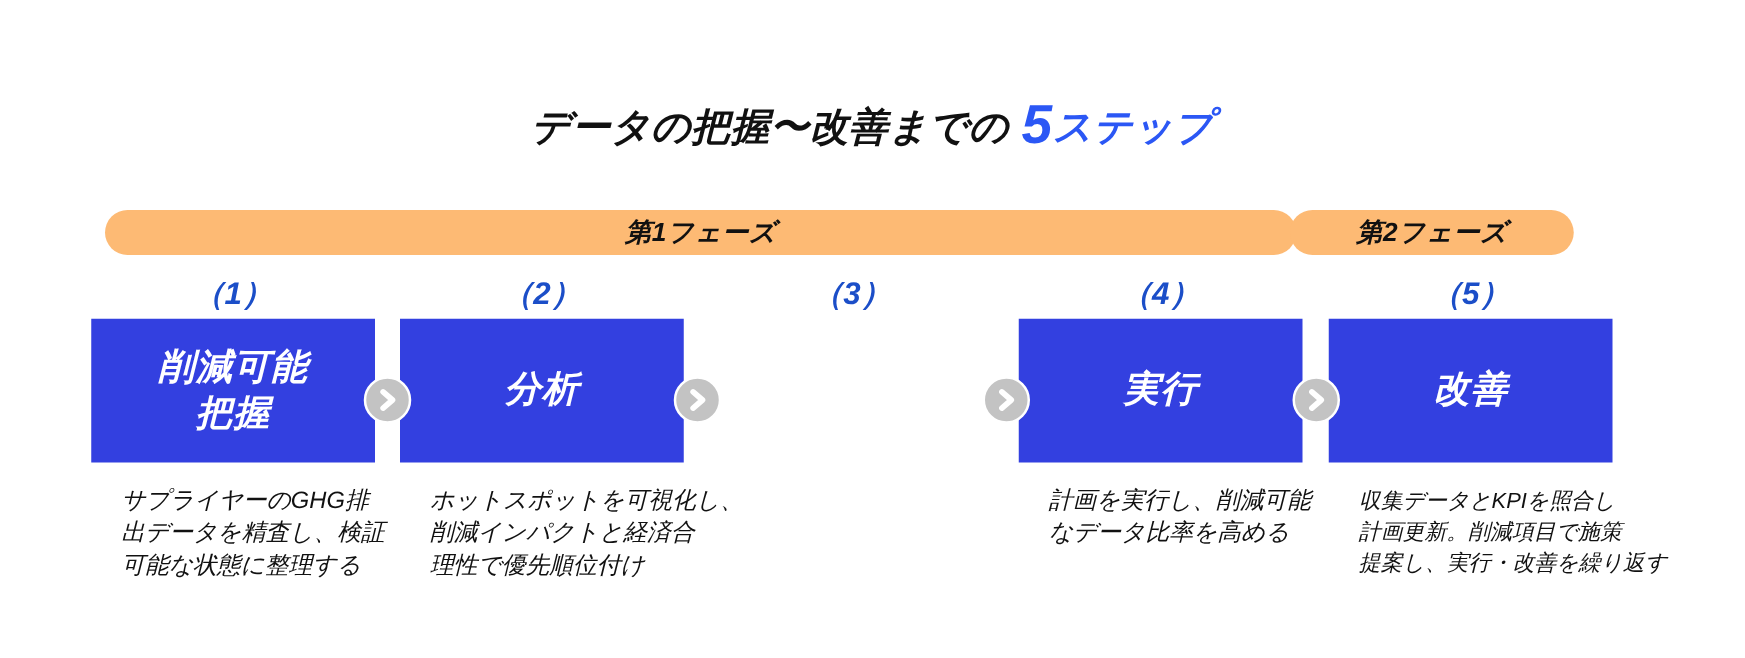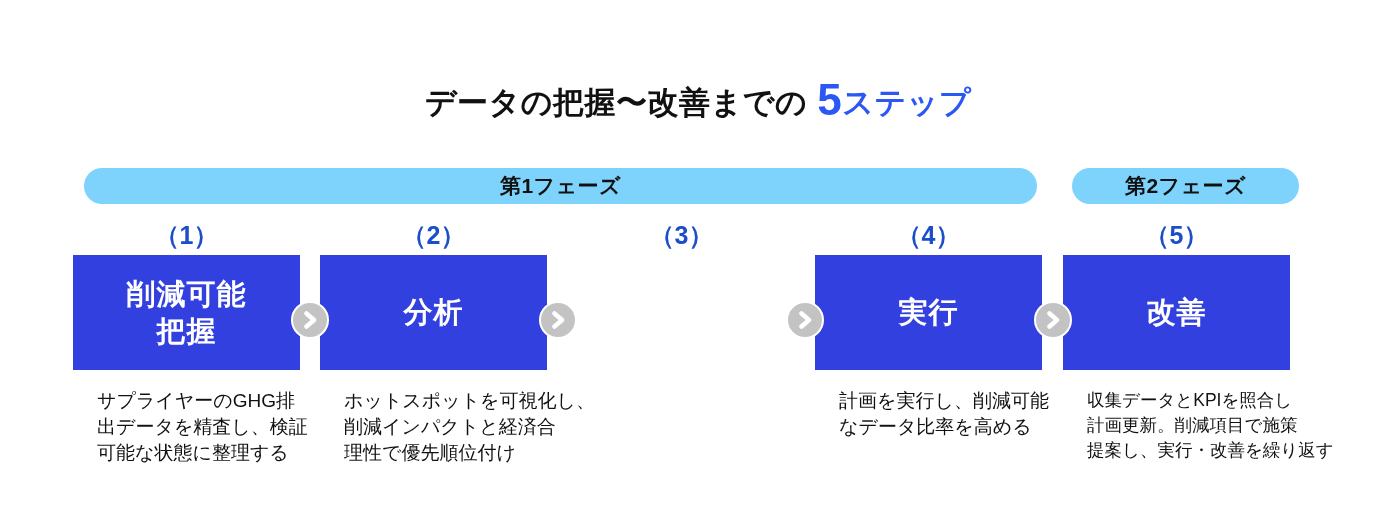--- a/index.html
+++ b/index.html
@@ -7,20 +7,21 @@
     padding: 0;
     background: #ffffff;
     font-family: "Liberation Sans", "DejaVu Sans", sans-serif;
   }
   .canvas {
     position: relative;
     width: 1396px;
     height: 526px;
     background: #ffffff;
     overflow: hidden;
+    font-style: italic;
   }
 
   
   .title {
     position: absolute;
     top: 80px;
     left: 0;
     width: 100%;
     text-align: center;
     font-weight: bold;
@@ -39,31 +40,31 @@
     color: #2B57F5;
     font-size: 31px;
   }
 
   
   .phase {
     position: absolute;
     top: 168px;
     height: 36px;
     border-radius: 18px;
-    background: #7dd3fc;
+    background: #fdba74;
     display: flex;
     align-items: center;
     justify-content: center;
     font-size: 21px;
     font-weight: bold;
     color: #111111;
     letter-spacing: 0.5px;
   }
   .phase-1 { left: 84px;   width: 953px; }
-  .phase-2 { left: 1072px; width: 227px; text-align: right; }
+  .phase-2 { left: 1032px; width: 227px; text-align: right; }
 
   
   .step {
     position: absolute;
     top: 219px;
     width: 227px;
   }
   .step-1 { left: 73px; }
   .step-2 { left: 320px; }
   .step-3 { left: 568px; }

